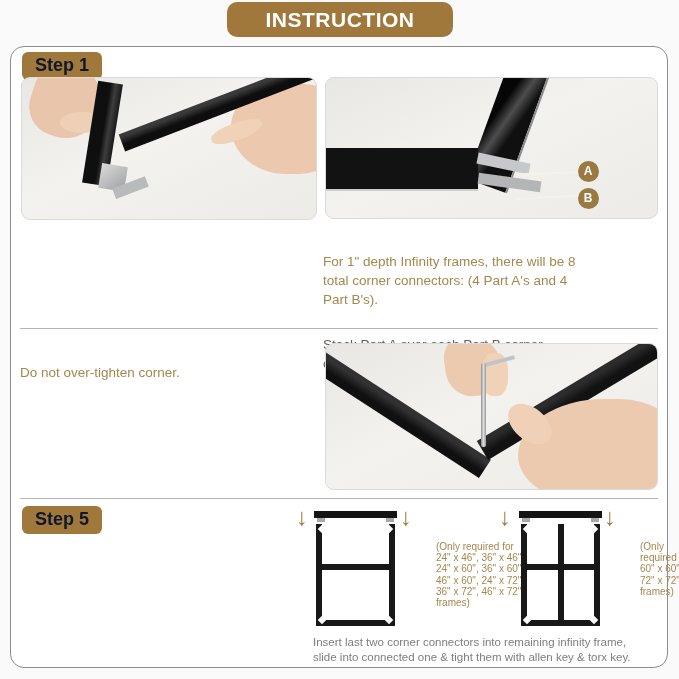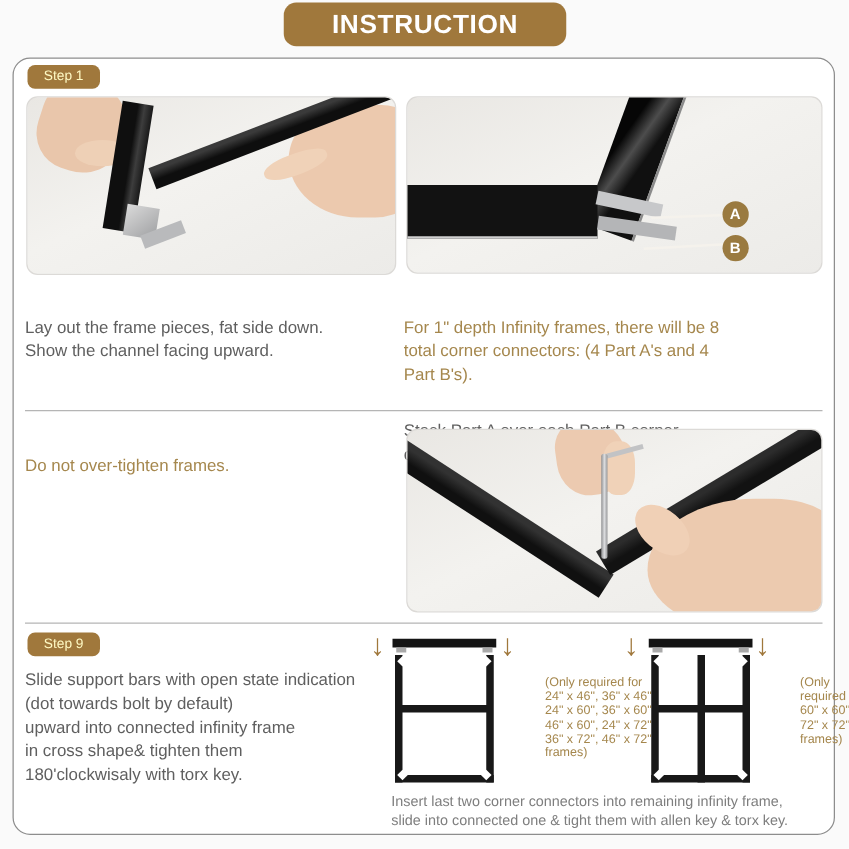--- a/index.html
+++ b/index.html
@@ -9,22 +9,22 @@
 
   
   .header-badge { position:absolute; left:227px; top:2px; width:226px; height:35px;
     background:#a0783c; border-radius:10px; color:#fff; font-size:21px; font-weight:800;
     letter-spacing:.5px; text-align:center; line-height:35px; }
 
   
   .main-box { position:absolute; left:10px; top:46px; width:658px; height:622px;
     background:#fff; border:1.5px solid #8d8d8d; border-radius:14px; }
 
-  .step-badge { position:absolute; background:#a0783c; color:#fef9c3; font-size:11px;
-    font-weight:normal; padding:3px 13px 4px; border-radius:6px; }
+  .step-badge { position:absolute; background:#a0783c; color:#0f172a; font-size:18px;
+    font-weight:bold; padding:3px 13px 4px; border-radius:6px; }
 
   .photo { position:absolute; border:1px solid #dcdad7; border-radius:9px; overflow:hidden;
     background:linear-gradient(155deg,#e9e7e3 0%,#f3f2ef 45%,#ecebe8 100%); }
   .photo * { position:absolute; }
 
   .body-text { position:absolute; font-size:13.5px; line-height:19px; color:#5f5f5f; white-space:pre-line; }
   .body-text .para { margin-bottom:7px; white-space:pre-line; }
   .gold-text { color:#a5874d; }
   .divider { position:absolute; height:1px; background:#b5b5b5; }
 
@@ -78,58 +78,51 @@
     <div style="left:-1%; top:50%; width:47%; height:31%; background:#121212; border-bottom:2px solid #cfcfcf;"></div>
     <div style="left:45.5%; top:57%; width:16%; height:8%; background:#c7c8ca; transform:rotate(12deg);"></div>
     <div style="left:46%; top:71%; width:19%; height:8%; background:#b4b5b7; transform:rotate(8deg);"></div>
     <div class="callout-line" style="left:59%; top:67%; width:20%; transform:rotate(-2deg);"></div>
     <div class="callout-line" style="left:57%; top:84%; width:22%; transform:rotate(-3deg);"></div>
     <div class="ab-badge" style="left:76%; top:59.5%;">A</div>
     <div class="ab-badge" style="left:76%; top:78.5%;">B</div>
   </div>
 
   <div class="body-text" style="left:20px; top:233px; width:300px;">
-    <div class="para">Lay out the frame pieces, fat side down.
-Show the channel facing upward.</div>
   </div>
 
   <div class="body-text" style="left:323px; top:233px; width:338px;">
     <div class="para gold-text">For 1" depth Infinity frames, there will be 8
 total corner connectors: (4 Part A's and 4
 Part B's).</div>
     <div class="para">Stack Part A over each Part B corner
 connector before joining the sides of the frame.</div>
   </div>
 
   <div class="divider" style="left:20px; top:328px; width:638px;"></div>
 
   <div class="body-text" style="left:20px; top:344px; width:305px;">
-    <div class="gold-text">Do not over-tighten frames.</div>
+    <div class="gold-text">Do not over-tighten corner.</div>
   </div>
 
   <div class="photo" style="left:325px; top:343px; width:333px; height:147px;">
     <div style="left:-2%; top:3%; width:62%; height:15%; background:linear-gradient(to bottom,#323232 22%,#101010 68%); transform:rotate(33deg); transform-origin:left top;"></div>
     <div style="left:49%; top:65%; width:64%; height:15%; background:linear-gradient(to bottom,#2c2c2c 20%,#121212 65%); transform:rotate(-31deg); transform-origin:left bottom;"></div>
     <div style="left:58%; top:38%; width:48%; height:72%; background:#eccaaf; border-radius:60% 40% 30% 50%;"></div>
     <div style="left:54%; top:44%; width:15%; height:22%; background:#f0d0b6; border-radius:50%; transform:rotate(40deg);"></div>
     <div style="left:36%; top:-6%; width:17%; height:42%; background:#eccab0; border-radius:40% 60% 50% 50%; transform:rotate(-8deg);"></div>
     <div style="left:47%; top:6%; width:8%; height:30%; background:#f0d2b8; border-radius:40%;"></div>
     <div style="left:48%; top:10%; width:9%; height:4px; background:#c2c3c5; transform:rotate(-15deg);"></div>
     <div style="left:46.8%; top:13%; width:5px; height:58%; background:linear-gradient(to right,#8f9092,#dcdddf,#97989a); border-radius:2px;"></div>
   </div>
 
   <div class="divider" style="left:20px; top:498px; width:638px;"></div>
 
-  <div class="step-badge" style="left:22px; top:506px;">Step 9</div>
+  <div class="step-badge" style="left:22px; top:506px;">Step 5</div>
 
-  <div class="body-text" style="left:20px; top:534px; width:300px;">Slide support bars with open state indication
-(dot towards bolt by default)
-upward into connected infinity frame
-in cross shape&amp; tighten them
-180'clockwisaly with torx key.</div>
 
   <span class="down-arrow" style="left:296px; top:504px;">↓</span>
   <span class="down-arrow" style="left:400px; top:504px;">↓</span>
   <span class="down-arrow" style="left:499px; top:504px;">↓</span>
   <span class="down-arrow" style="left:604px; top:504px;">↓</span>
 
   <div class="diag" style="left:313px; top:511px;">
     <div class="d-top"></div>
     <div class="d-capl"></div>
     <div class="d-capr"></div>

